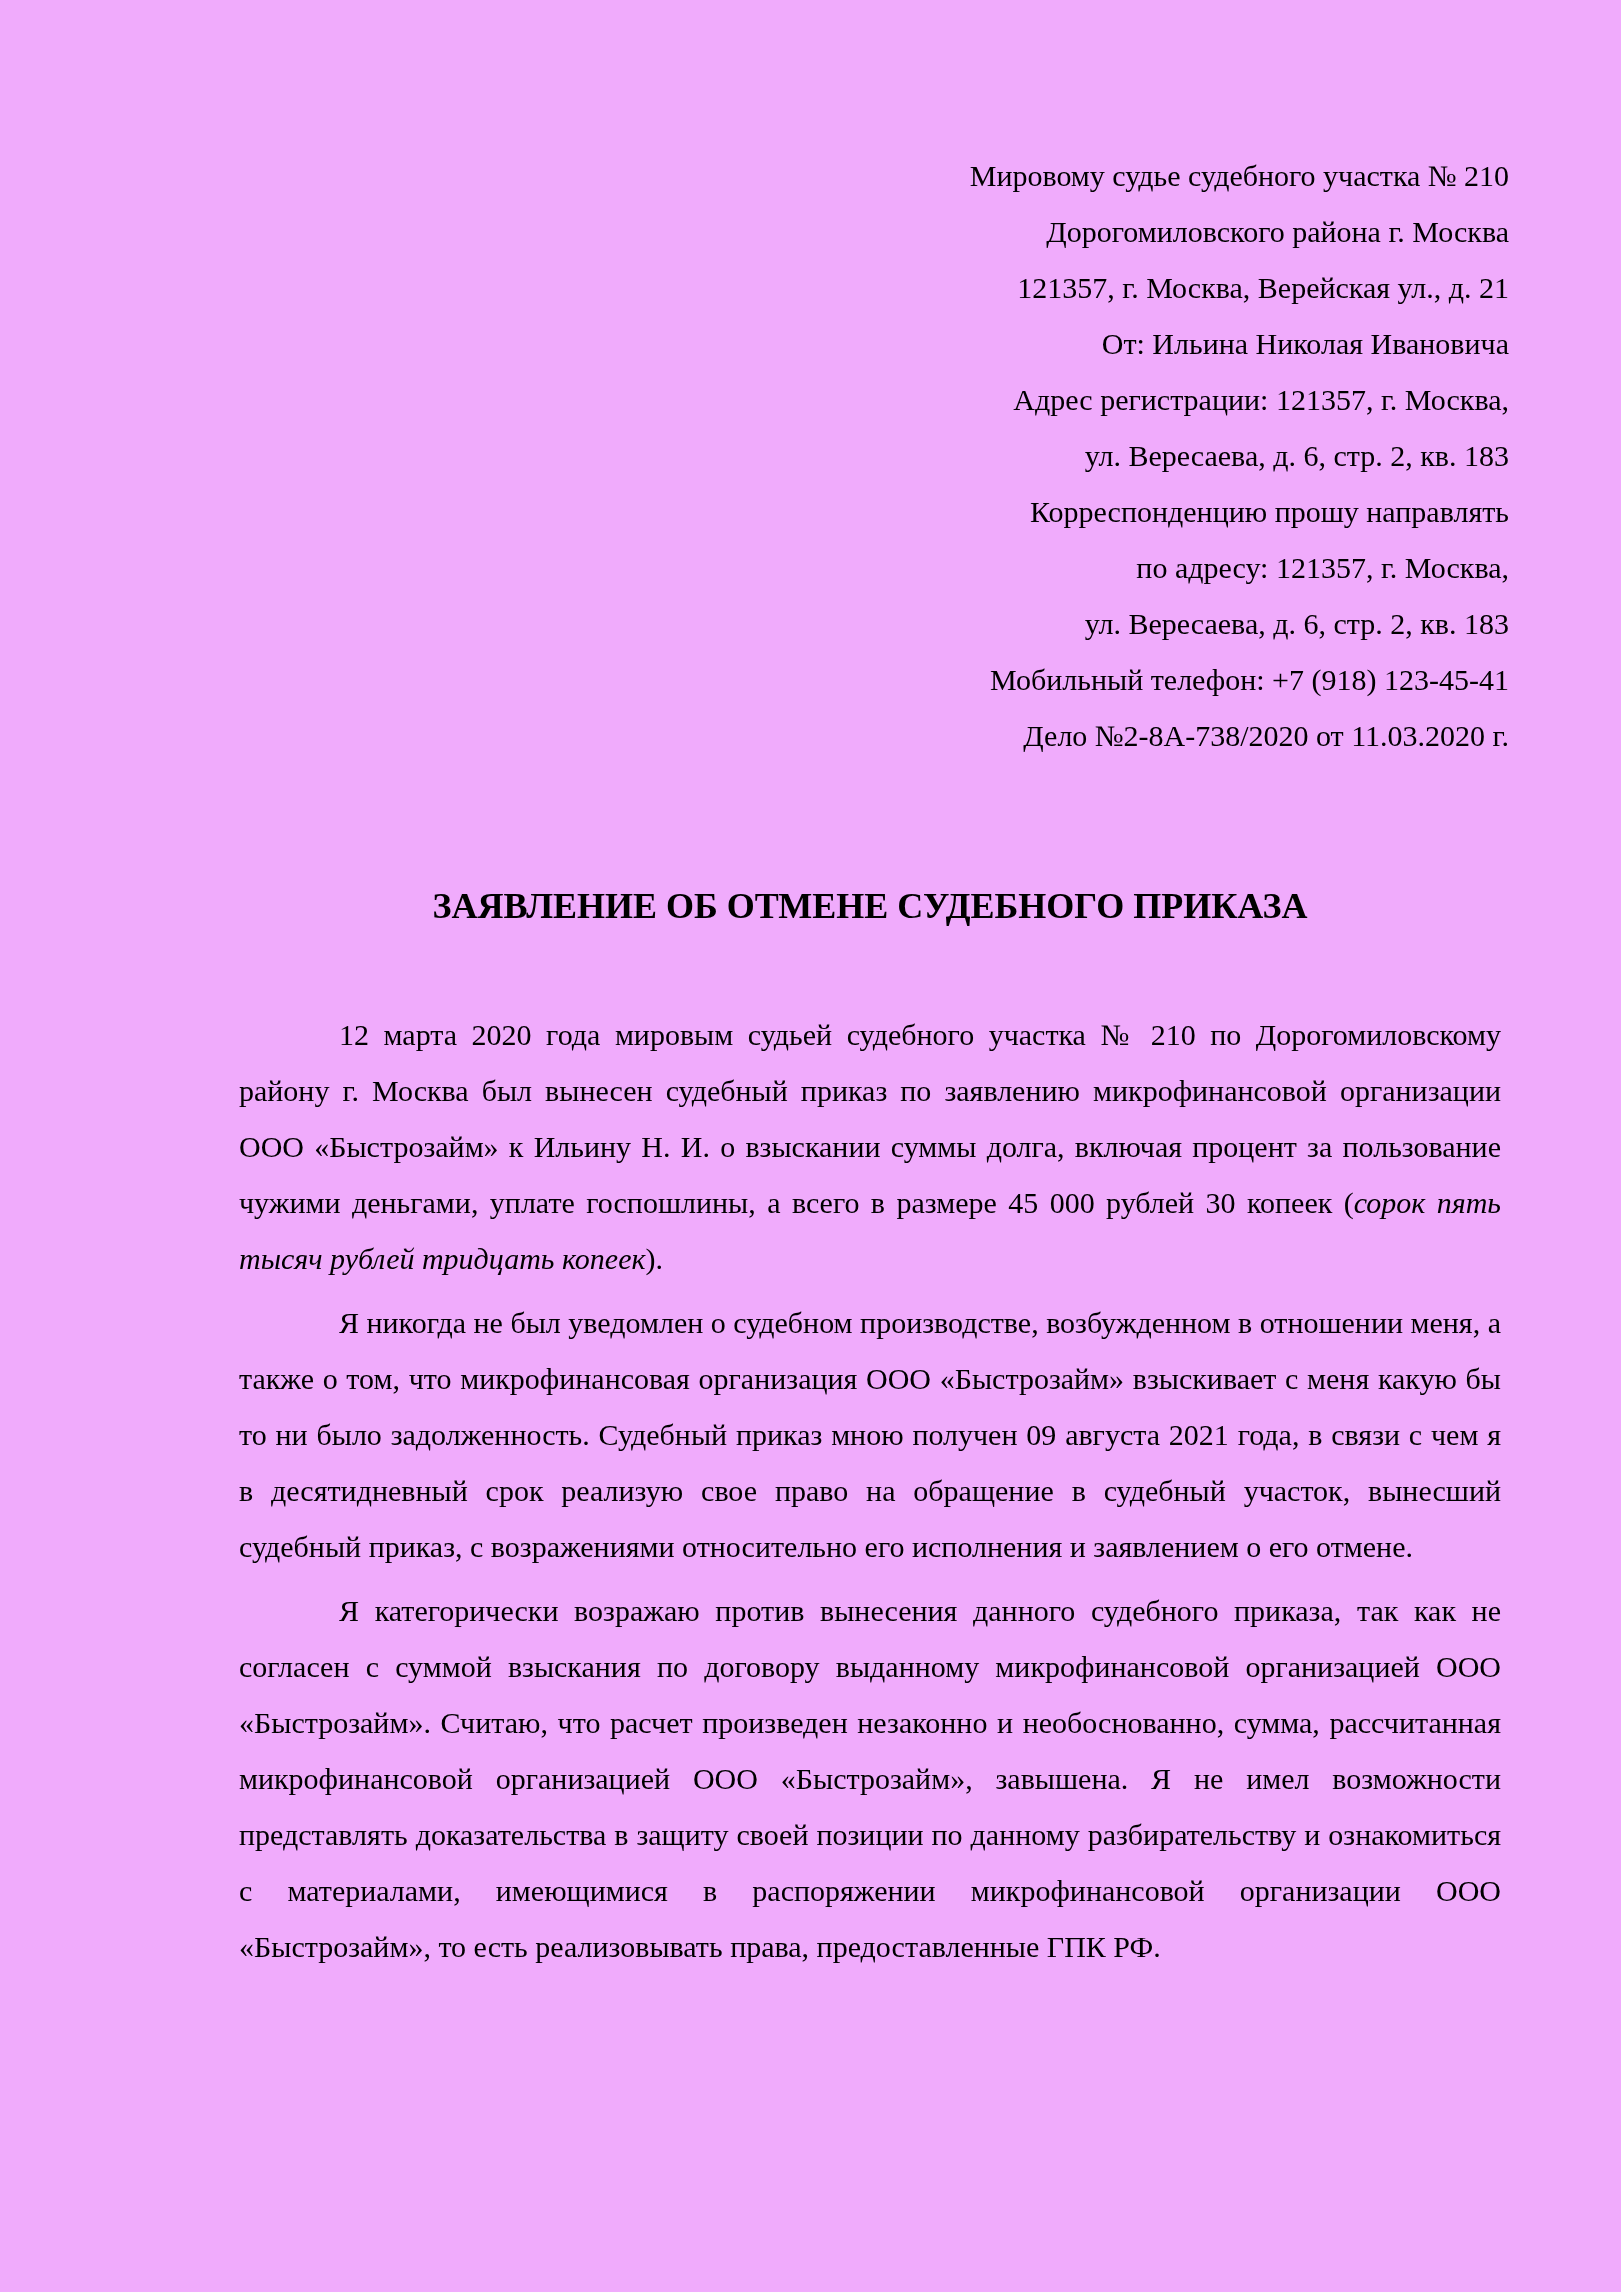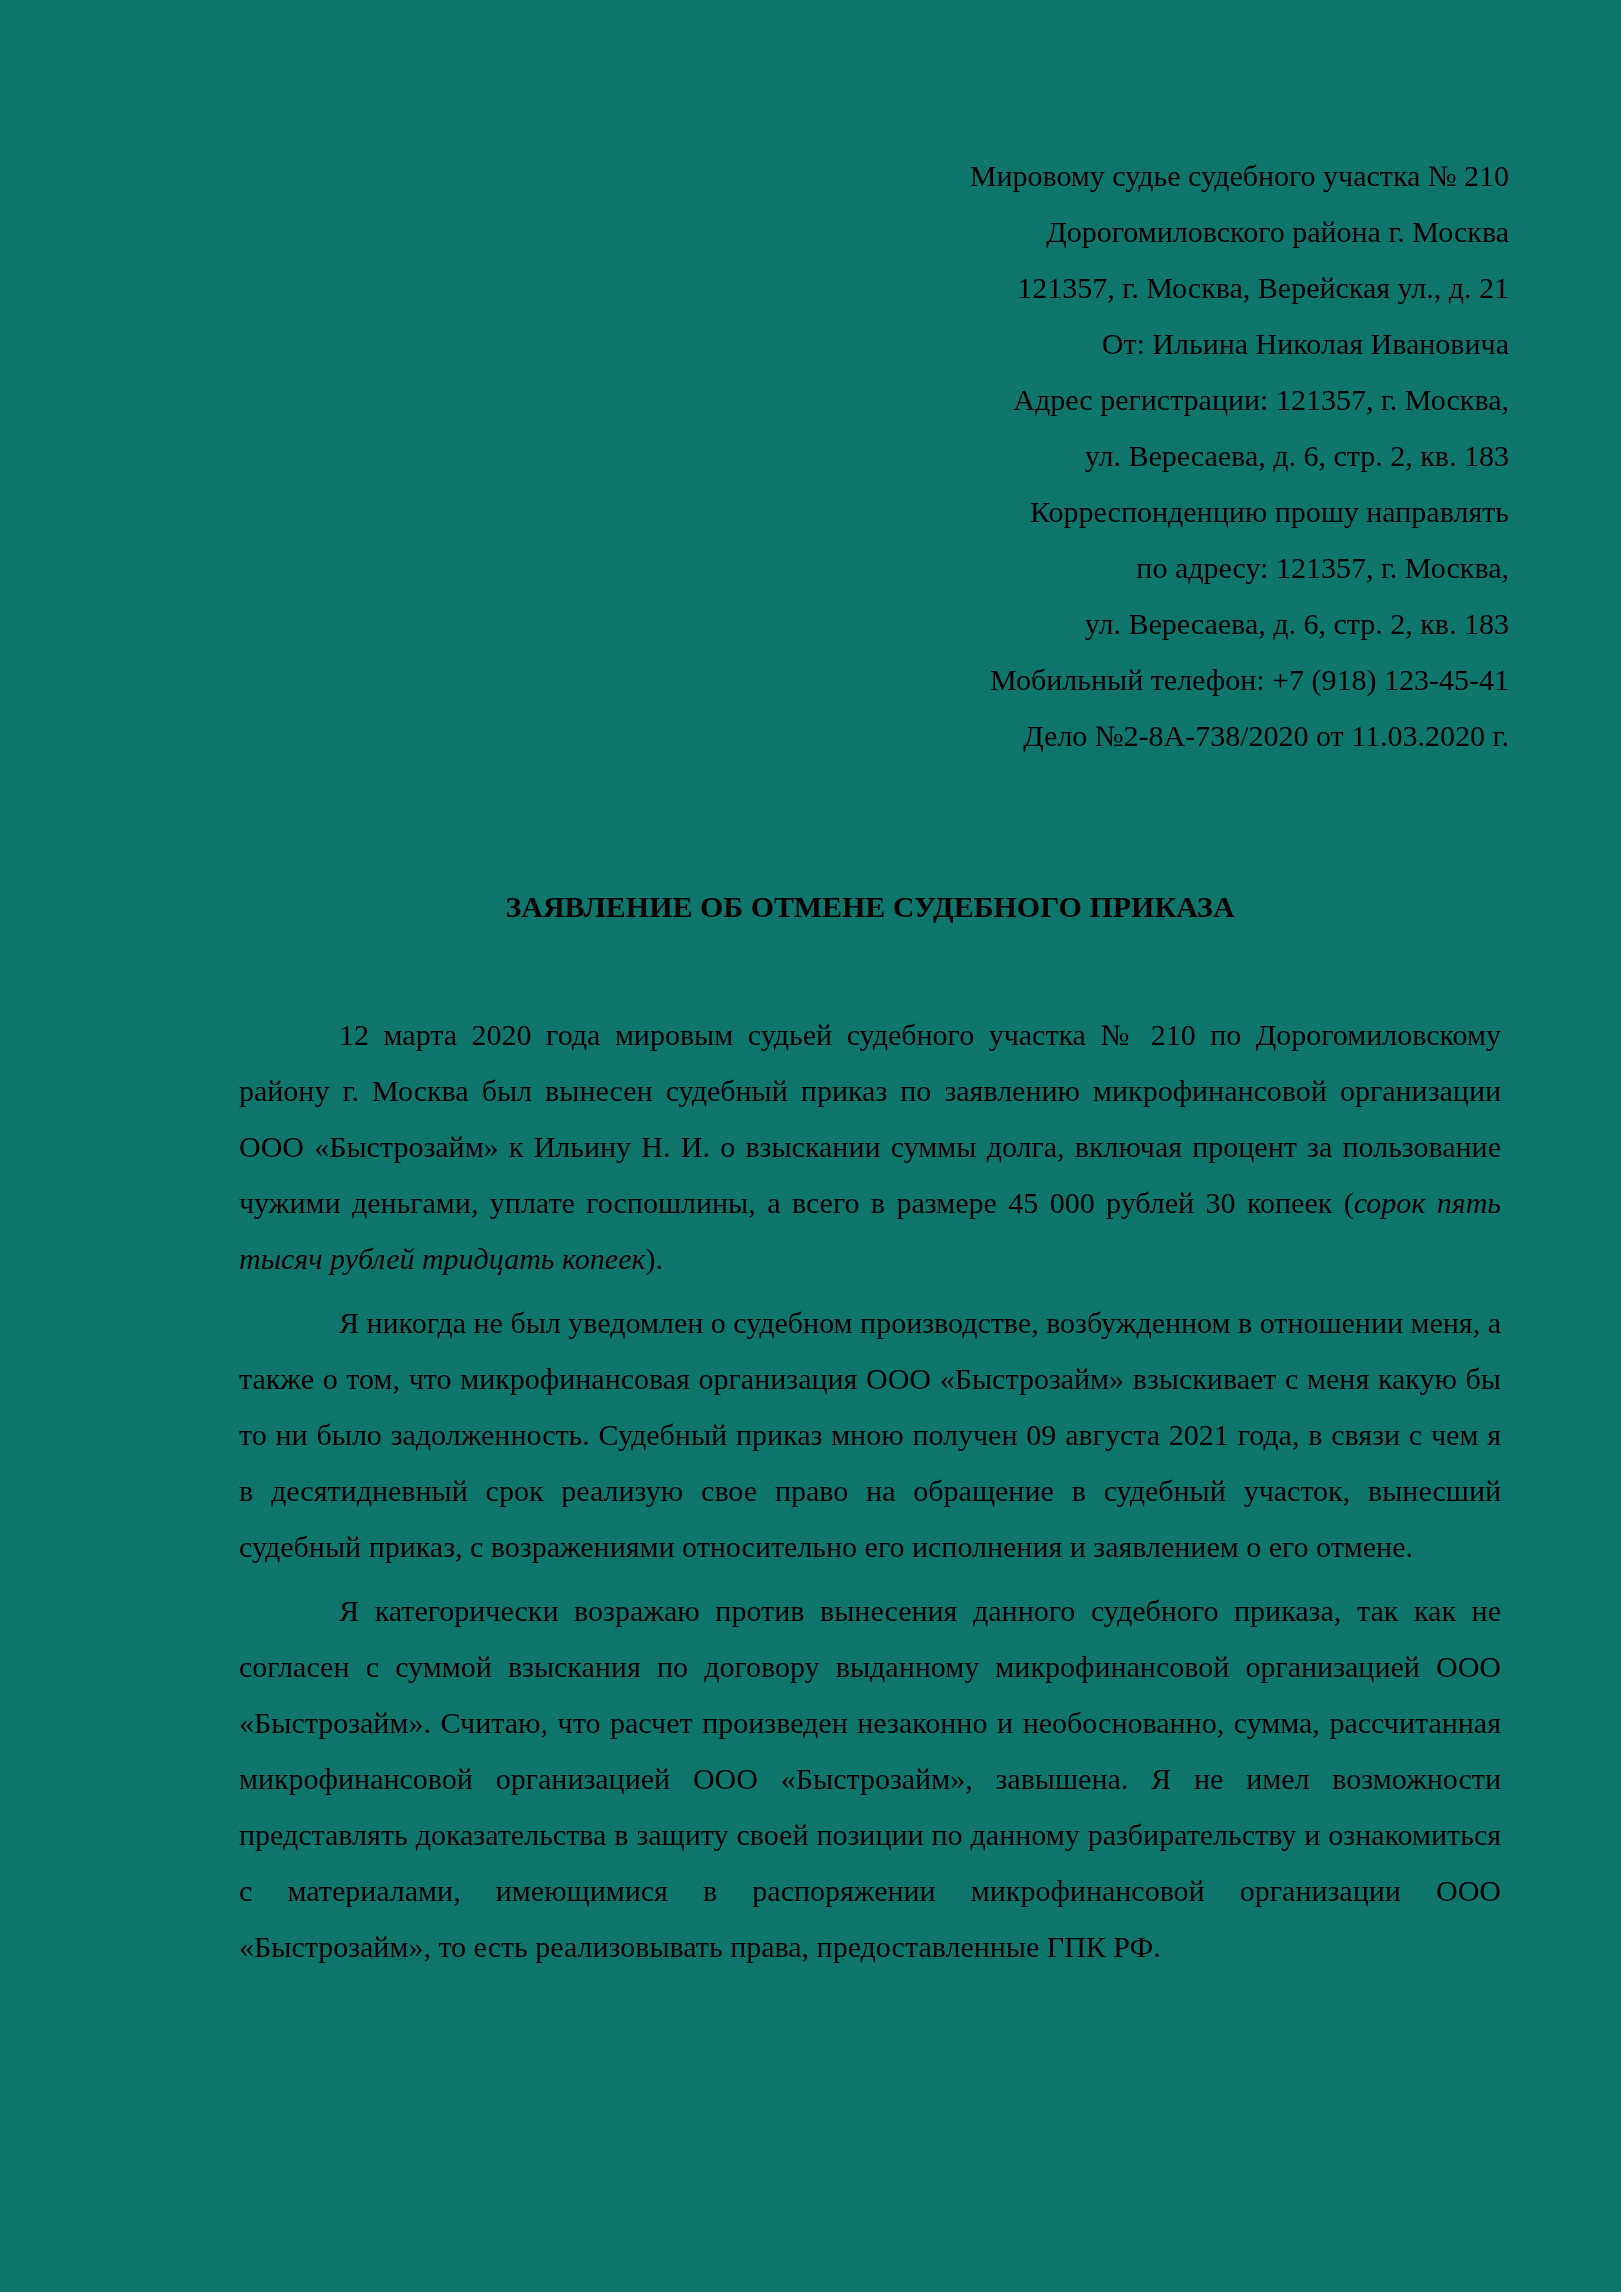--- a/index.html
+++ b/index.html
@@ -1,29 +1,29 @@
 <!DOCTYPE html>
 <html><head>
 <meta charset="utf-8">
 <style>
   html, body { margin: 0; padding: 0; background: #ffffff; }
   body { width: 1621px; height: 2293px; position: relative; overflow: hidden; }
   .page {
-    position: absolute; left: 0; top: 0; width: 1621px; height: 2293px; background: #0f766e;
+    position: absolute; left: 0; top: 0; width: 1621px; height: 2293px; background: #f0abfc;
     font-family: "Liberation Serif", "DejaVu Serif", serif; color: #000000;
     font-size: 30px;
   }
   .header {
     position: absolute; left: 686px; width: 823px; top: 148px;
     text-align: right; line-height: 56px;
   }
   .header div { white-space: nowrap; }
   .title {
     position: absolute; left: 231px; width: 1278px; top: 887px;
-    text-align: center; font-weight: bold; line-height: 39px; font-size: 30px;
+    text-align: center; font-weight: bold; line-height: 39px; font-size: 36px;
   }
   .body {
     position: absolute; left: 231px; width: 1278px; top: 999px;
     line-height: 56px; text-align: justify;
   }
   .body p { margin: 8px; text-indent: 100px; }
   .body em { font-style: italic; }
 </style>
 </head>
 <body>

